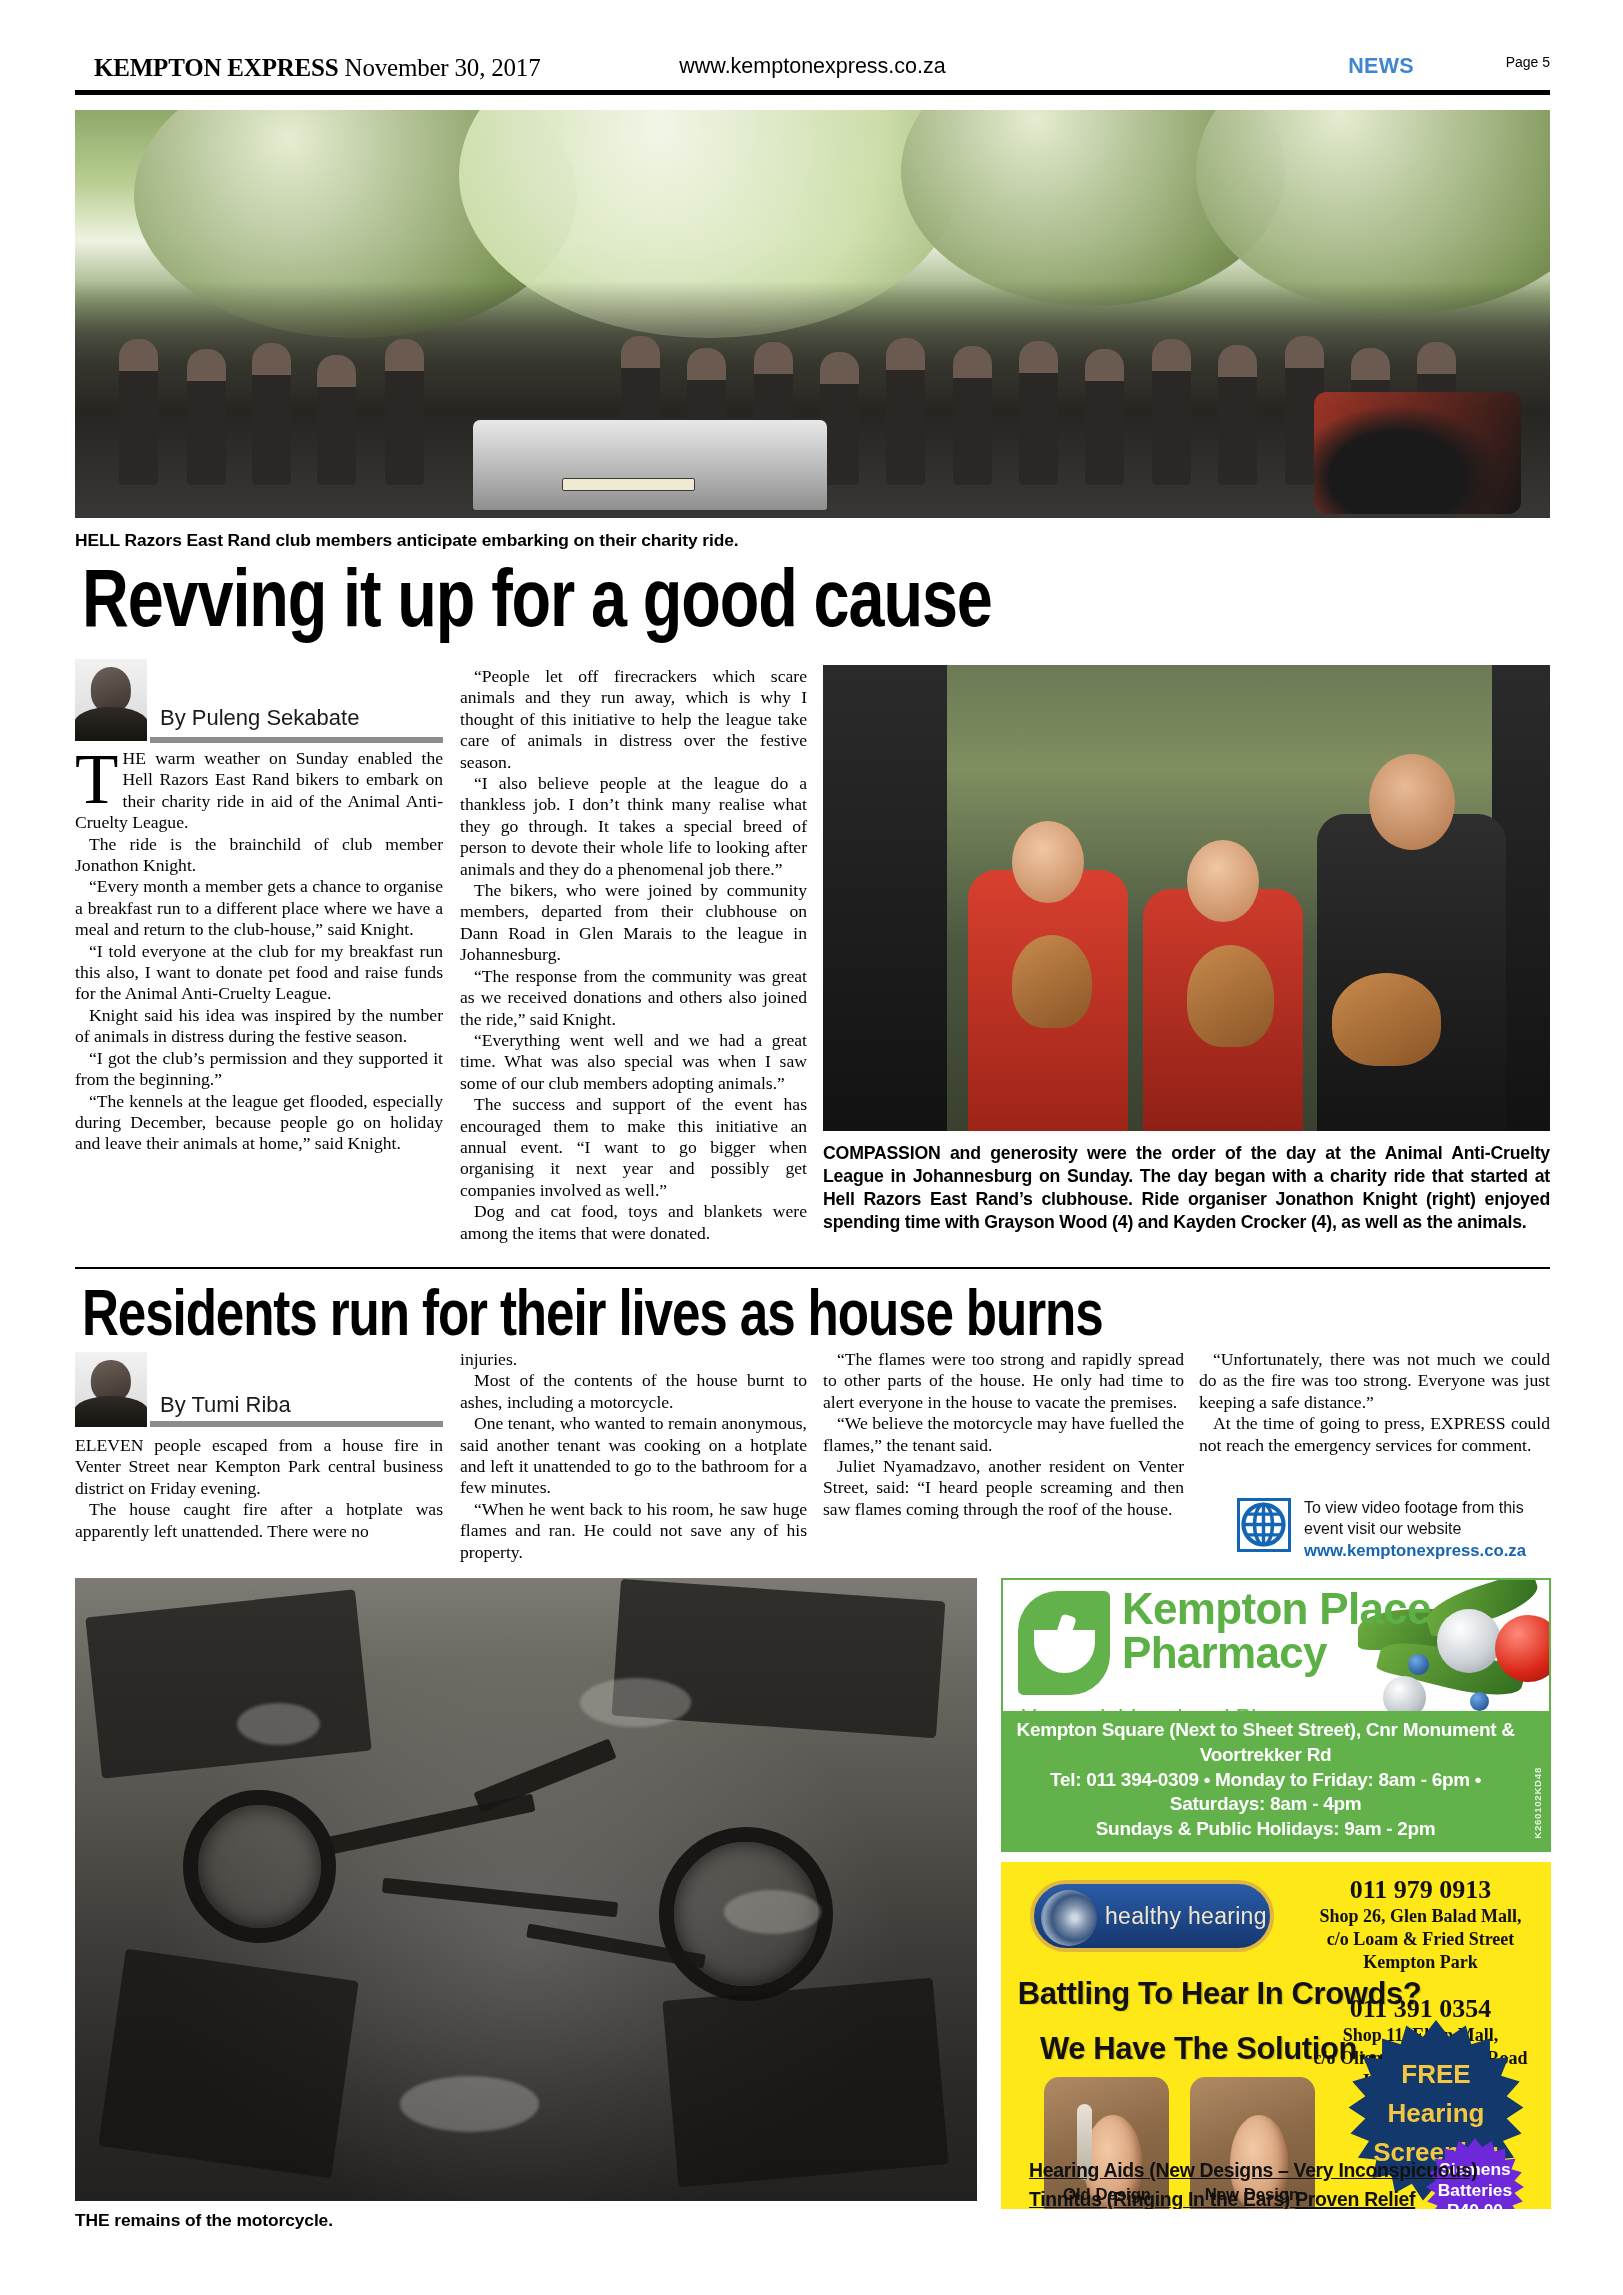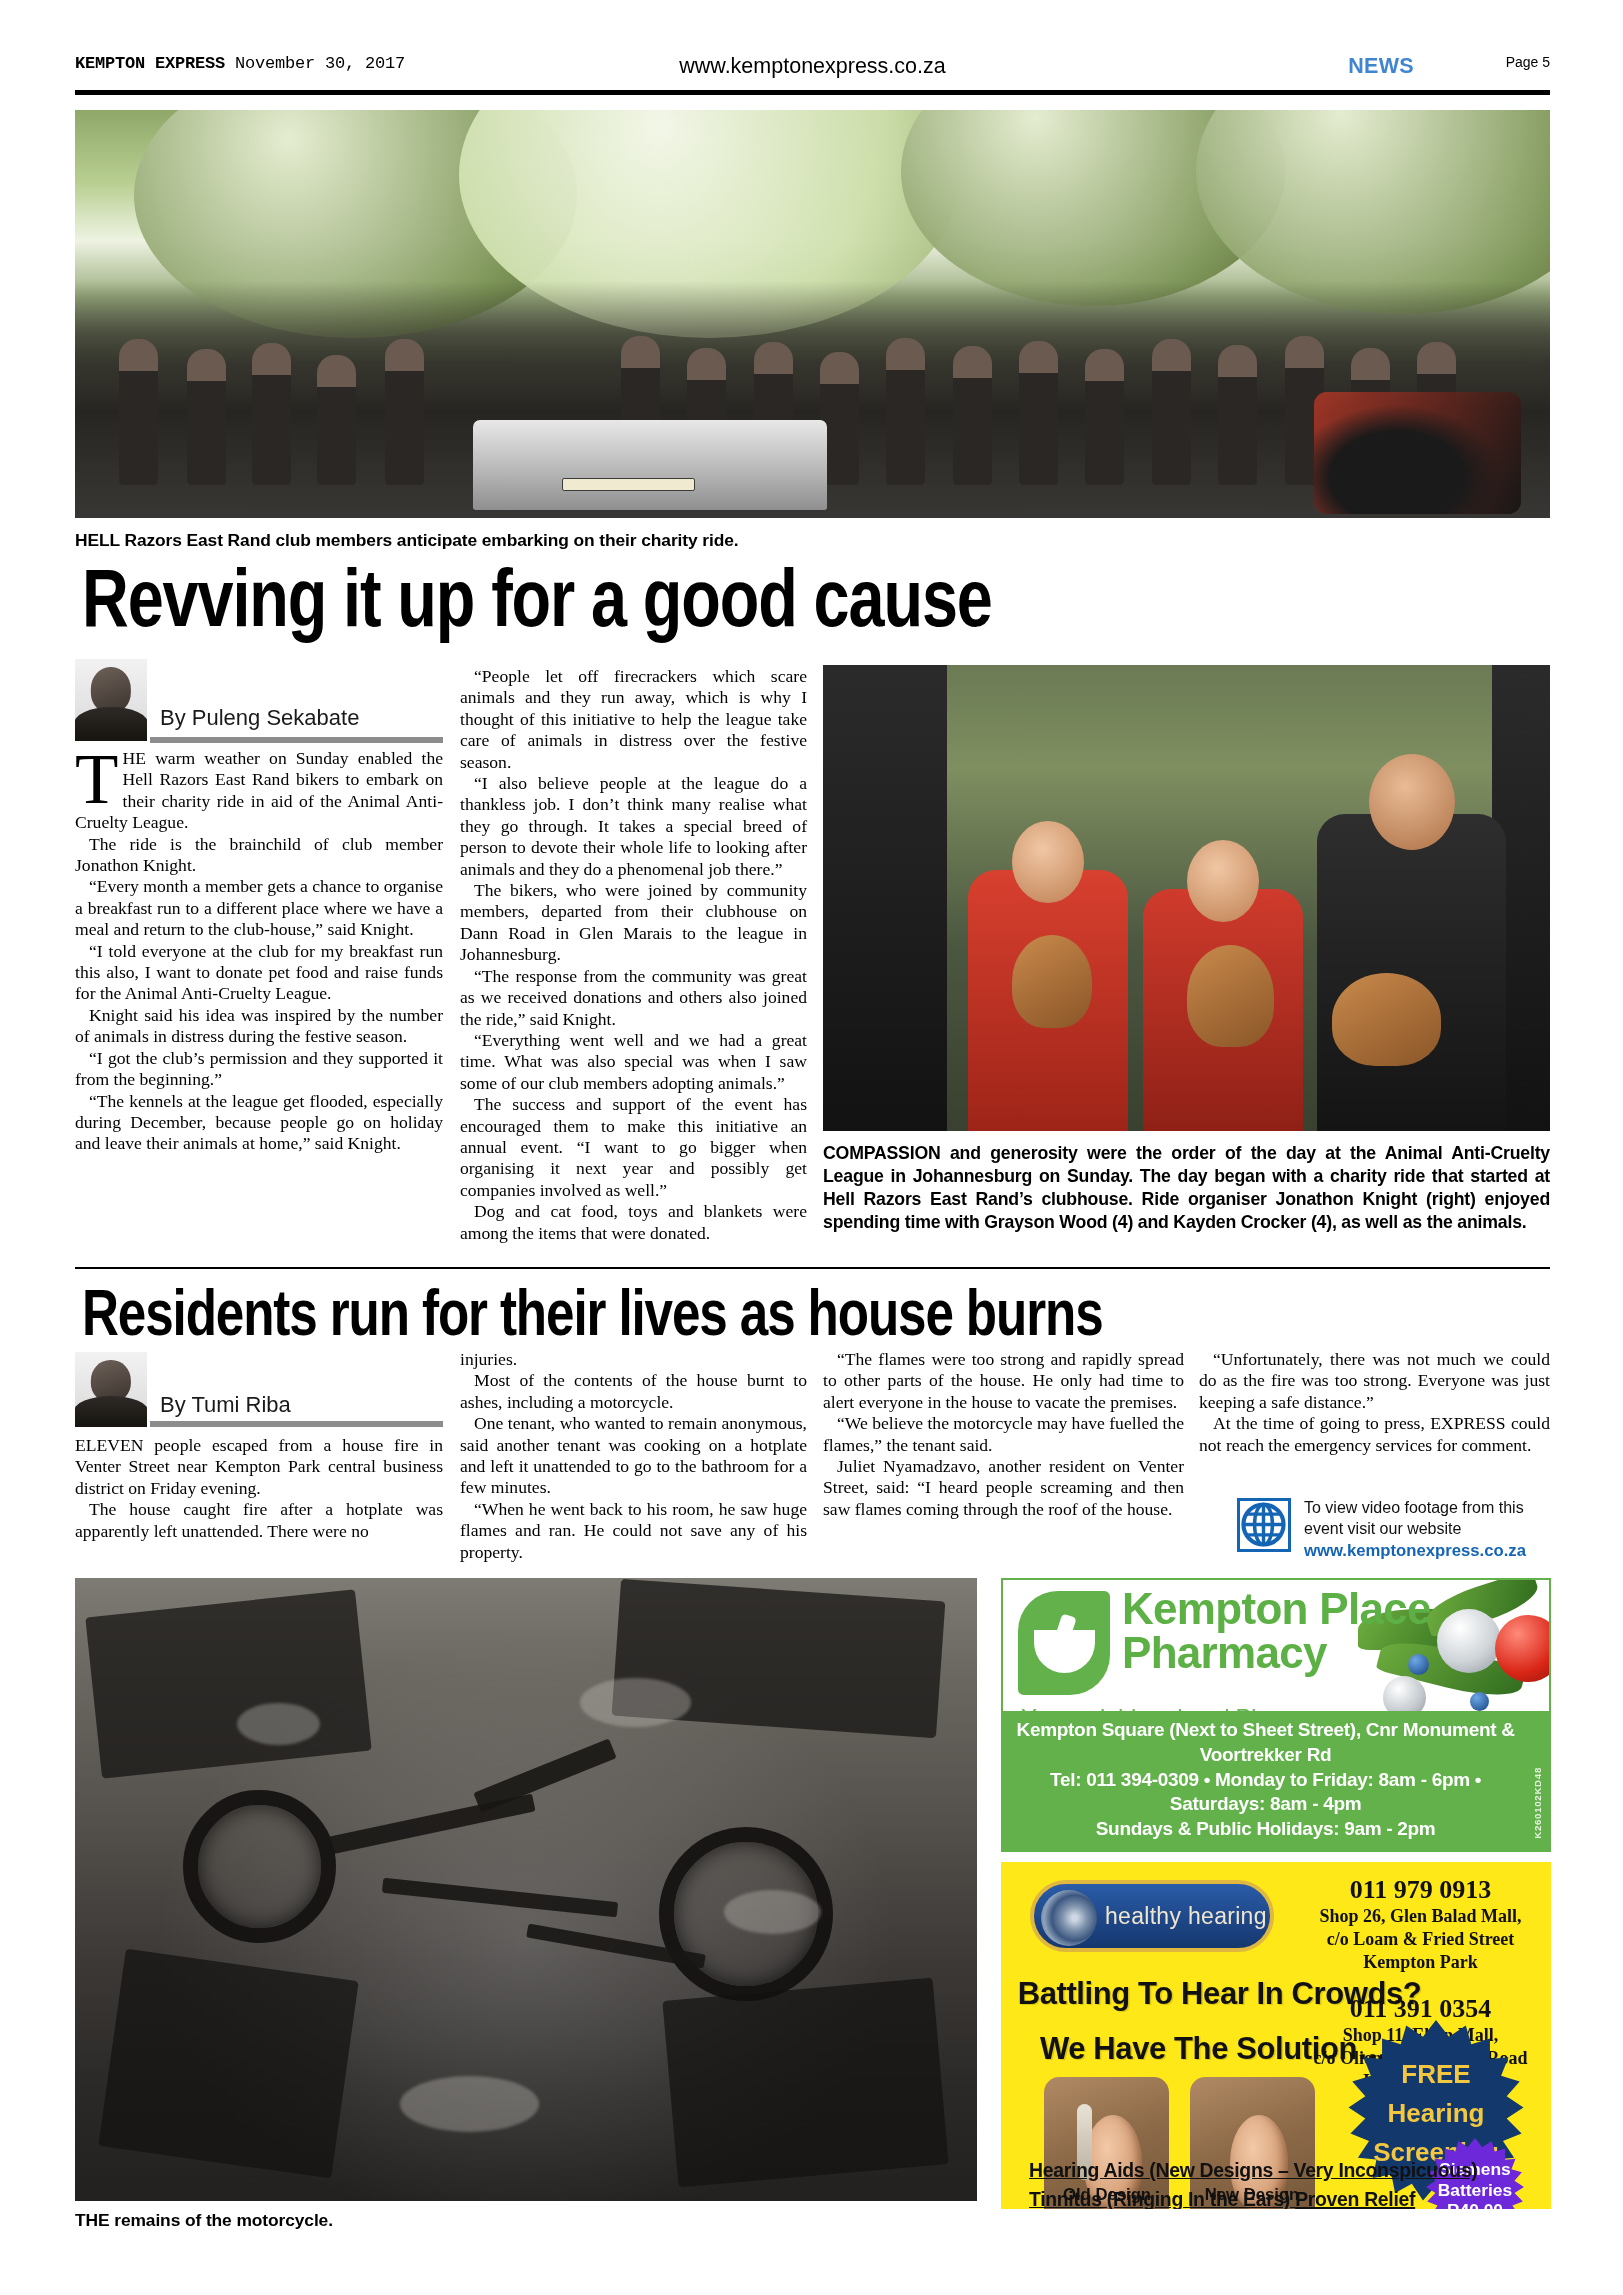--- a/index.html
+++ b/index.html
@@ -12,22 +12,22 @@
     overflow: hidden;
   }
   .page { position: absolute; inset: 0; }
 
   
   .masthead {
     position: absolute; left: 75px; top: 54px; width: 1475px; height: 32px;
     display: flex; align-items: baseline;
   }
   .mast-left {
-    font-family: Liberation Mono, monospace;
-    font-size: 17px; letter-spacing: -0.2px; white-space: nowrap;
+    font-family: Liberation Serif, serif;
+    font-size: 25px; letter-spacing: -0.2px; white-space: nowrap; margin-left: 19px;
   }
   .mast-left b { font-weight: 700; }
   .mast-url {
     position: absolute; left: 50%; transform: translateX(-50%);
     font-family: "Liberation Sans", sans-serif; font-size: 21.5px;
   }
   .mast-news {
     position: absolute; right: 136px;
     font-family: "Liberation Sans", sans-serif; font-size: 21.5px;
     font-weight: 700; color: #3f85d0; letter-spacing: 0.3px;

